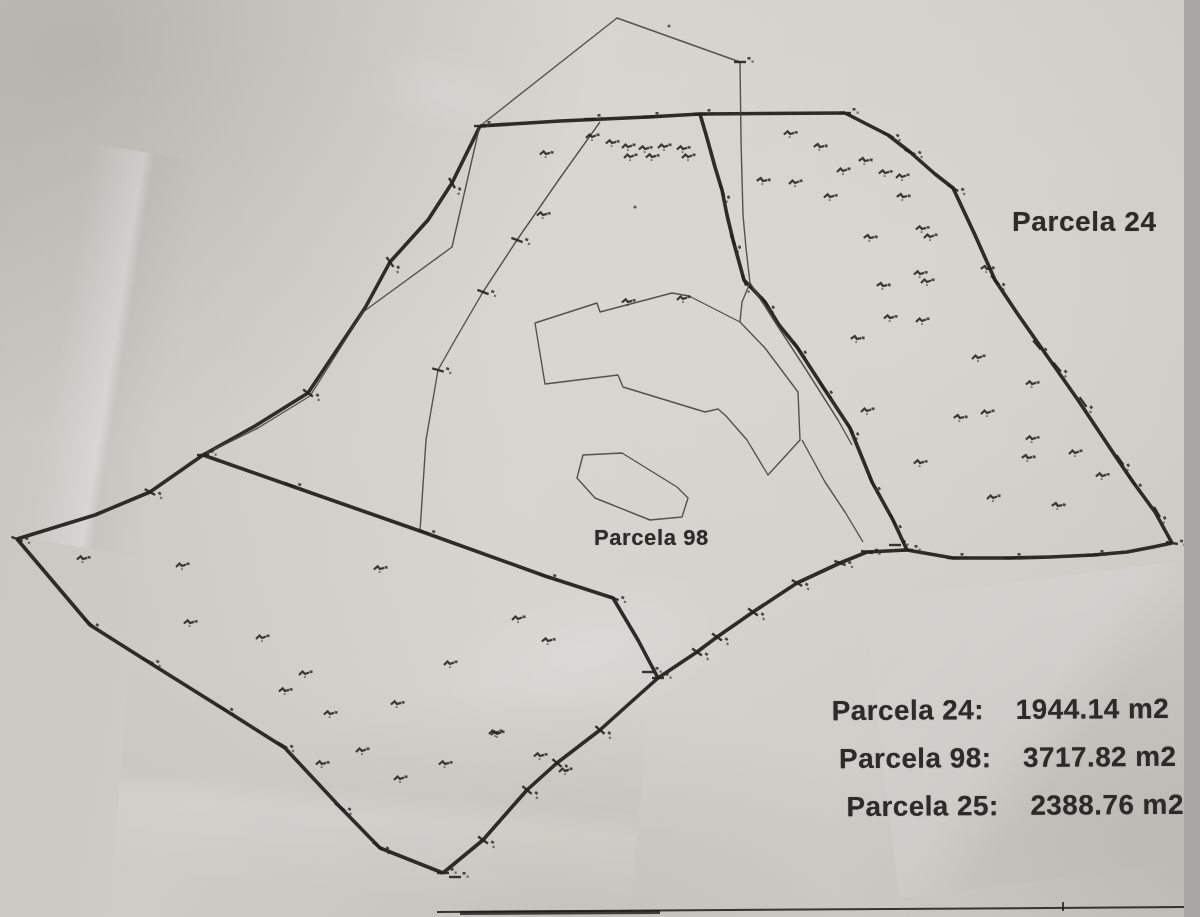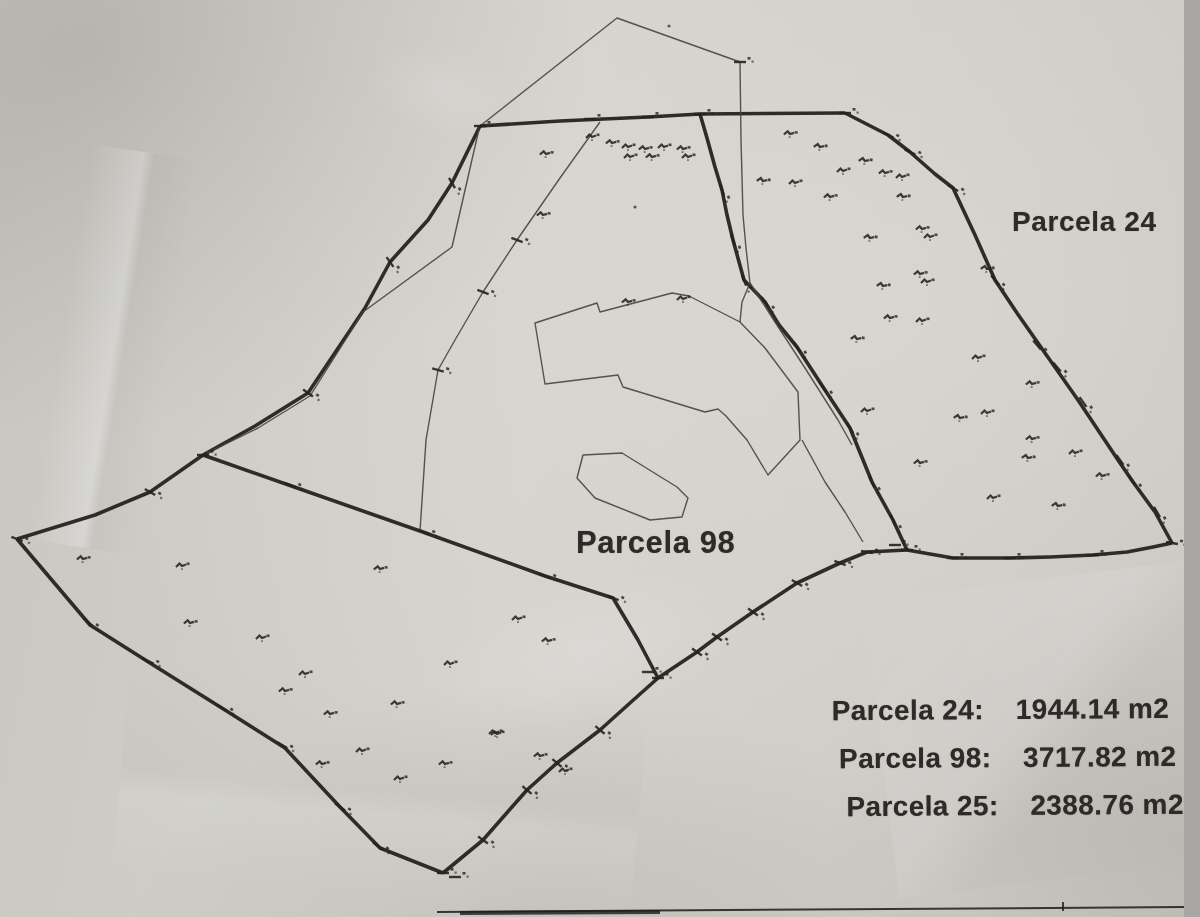--- a/index.html
+++ b/index.html
@@ -23,21 +23,21 @@
   .c4{left:880px;top:580px;width:320px;height:300px;transform:rotate(-7deg);opacity:.3;
       background:linear-gradient(135deg,rgba(0,0,0,0),rgba(255,255,255,.3) 45%,rgba(110,106,98,.10) 60%,rgba(0,0,0,0));}
   .c5{left:340px;top:30px;width:200px;height:120px;transform:rotate(14deg);opacity:.35;
       background:radial-gradient(50% 50% at 50% 50%,rgba(255,255,255,.35),rgba(0,0,0,0) 75%);}
   svg{position:absolute;left:0;top:0;}
   .map-label{
     position:absolute;font-weight:bold;color:#2c2b28;letter-spacing:.6px;
     text-shadow:0 0 1px rgba(44,43,40,.45);white-space:nowrap;
   }
   #lbl24{left:1012px;top:206px;font-size:28px;}
-  #lbl98{left:576px;top:525px;font-size:31px;}
+  #lbl98{left:594px;top:525px;font-size:22px;}
   #lbl25{left:6px;top:697px;font-size:29px;}
   #areas{
     position:absolute;left:832px;top:686px;transform:rotate(-.4deg);
     color:#2c2b28;font-weight:bold;font-size:28px;letter-spacing:.4px;
     text-shadow:0 0 1px rgba(44,43,40,.45);
   }
   .area-row{height:48px;line-height:48px;white-space:nowrap;}
   .area-row:nth-child(2){margin-left:7px;}
   .area-row:nth-child(3){margin-left:14px;}
   .area-label{display:inline-block;min-width:168px;}

